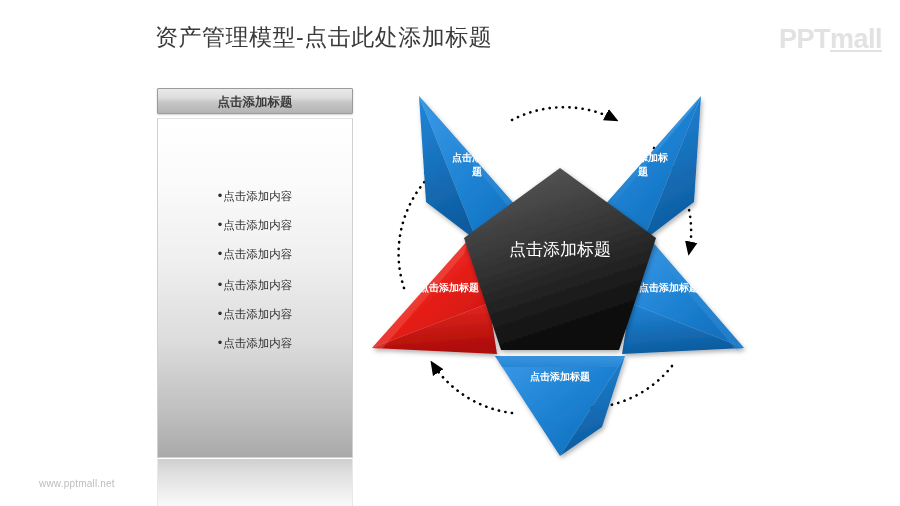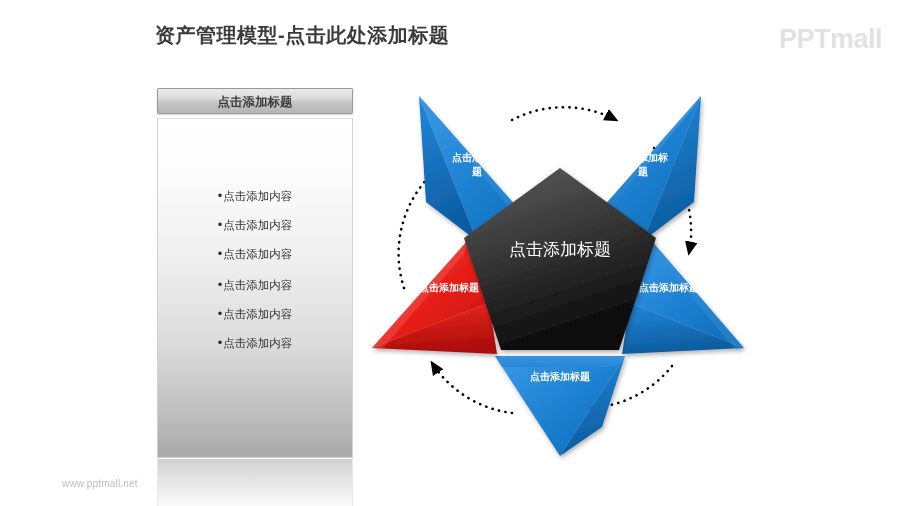--- a/index.html
+++ b/index.html
@@ -13,39 +13,40 @@
     position: relative;
     overflow: hidden;
     font-family: "Liberation Sans", "DejaVu Sans", sans-serif;
   }
 
   
   #slide-title {
     position: absolute;
     left: 155px;
     top: 22px;
-    font-size: 20px;
-    font-weight: bold;
+    font-size: 23px;
+    font-weight: normal;
     color: #3a3a3a;
     letter-spacing: 0.5px;
     white-space: nowrap;
     text-align: center;
   }
   #brand-logo {
     position: absolute;
     right: 18px;
     top: 24px;
     font-size: 27px;
     font-weight: bold;
     color: #e2e2e2;
     letter-spacing: -0.5px;
     white-space: nowrap;
   }
   #brand-logo .brand-mall {
     font-weight: bold;
+    text-decoration: underline;
   }
 
   
   #left-panel {
     position: absolute;
     left: 157px;
     top: 88px;
     width: 196px;
   }
   #panel-header {
@@ -104,21 +105,21 @@
   }
   .bullet-dot {
     font-size: 13px;
     line-height: 1;
     margin-right: 1px;
     color: #2e2e2e;
   }
 
   #footer-url {
     position: absolute;
-    left: 62px;
+    left: 39px;
     top: 478px;
     font-size: 10px;
     color: #bdbdbd;
     letter-spacing: 0.2px;
   }
 
   
   #diagram {
     position: absolute;
     left: 364px;

